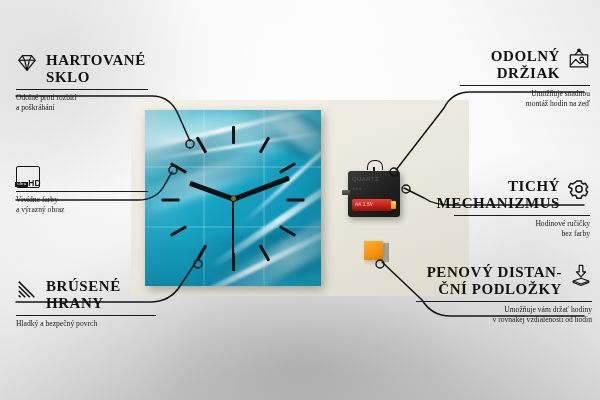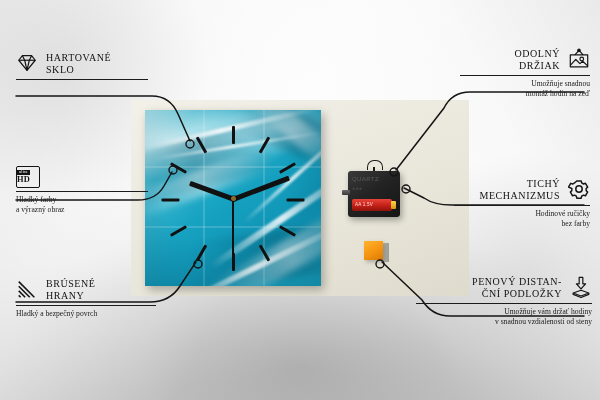--- a/index.html
+++ b/index.html
@@ -130,21 +130,21 @@
   .pad-side{
     position:absolute;left:383px;top:243px;width:6px;height:19px;
     background:linear-gradient(90deg,#bdbdb4,#9e9e96);
   }
 
   
   .feat{position:absolute;}
   .feat .row{display:flex;align-items:flex-start;gap:8px;}
   .feat .title{
     font-family:"Liberation Serif",serif;
-    font-weight:400;font-size:10px;line-height:12px;
+    font-weight:700;font-size:15px;line-height:17px;
     letter-spacing:.55px;color:#121212;text-transform:uppercase;
     white-space:pre-line;
   }
   .feat .rule{height:1px;background:#1b1b1b;margin:3px 0 3px 0;}
   .feat .desc{
     font-family:"Liberation Serif",serif;
     font-size:7.6px;line-height:9.6px;color:#1c1c1c;white-space:pre-line;
   }
   .feat.right .row{justify-content:flex-end;}
   .feat.right .title{text-align:right;}
@@ -152,26 +152,26 @@
   .ic{flex:0 0 auto;width:22px;height:22px;display:block;}
   .ic svg{display:block;width:22px;height:22px;}
 
   
   #f-glass{left:16px;top:52px;width:132px;}
   #f-print{left:16px;top:166px;width:132px;}
   #f-edge{left:16px;top:278px;width:140px;}
   
   #f-hold{right:10px;top:48px;width:130px;}
   #f-mech{right:10px;top:178px;width:136px;}
-  #f-foam{right:8px;top:276px;width:176px;}
+  #f-foam{right:8px;top:264px;width:176px;}
 
   .hdbadge{
     width:22px;height:20px;border:1.4px solid #141414;border-radius:2px;
-    display:flex;flex-direction:column;align-items:flex-start;justify-content:center;
-    font-family:Liberation Serif, serif;line-height:1;
+    display:flex;flex-direction:row;align-items:flex-end;justify-content:center;
+    font-family:Liberation Sans, sans-serif;line-height:1;
   }
   .hdbadge .u{font-size:4.2px;background:#141414;color:#fff;padding:.5px 2px;letter-spacing:.2px;}
   .hdbadge .h{font-size:8.4px;font-weight:700;color:#141414;letter-spacing:.2px;margin-top:1px;}
 </style>
 </head>
 <body>
 
 <div id="stage">
 
   <div class="bg-base"></div>
@@ -276,33 +276,35 @@
               <path d="M3 9 H21"></path>
               <path d="M7 4 L9.5 9 L12 20"></path>
               <path d="M17 4 L14.5 9 L12 20"></path>
         </g>
           </svg>
       </span>
       <span class="title">HARTOVANÉ
 SKLO</span>
     </div>
     <div class="rule"></div>
+    <div class="desc">Odolné proti rozbití
+a poškrábání</div>
   </div>
 
   <div class="feat left" id="f-print">
     <div class="row">
       <span class="ic">
         <span class="hdbadge">
           <span class="u">ultra</span>
           <span class="h">HD</span>
         </span>
       </span>
     </div>
     <div class="rule"></div>
-    <div class="desc">Hladký farby
+    <div class="desc">Vivídne farby
 a výrazný obraz</div>
   </div>
 
   <div class="feat right" id="f-hold">
     <div class="row">
       <span class="title">ODOLNÝ
 DRŽIAK</span>
       <span class="ic">
         <svg viewBox="0 0 24 24">
             <g fill="none" stroke="#141414" stroke-width="1.3" stroke-linejoin="round">
@@ -366,16 +368,16 @@
             <g fill="none" stroke="#141414" stroke-width="1.3" stroke-linejoin="round">
           <path d="M10 1.5 h4 v7 h3 L12 14 L7 8.5 h3 z"></path>
           <path d="M12 15.5 L3.5 18.5 L12 21.8 L20.5 18.5 Z"></path>
           <path d="M3.5 18.5 v1.6 L12 23.4 L20.5 20.1 v-1.6"></path>
         </g>
           </svg>
       </span>
     </div>
     <div class="rule"></div>
     <div class="desc">Umožňuje vám držať hodiny
-v snadnou vzdialenosti od steny</div>
+v rovnakej vzdialenosti od hodin</div>
   </div>
 
 </div>
 
 </body></html>

